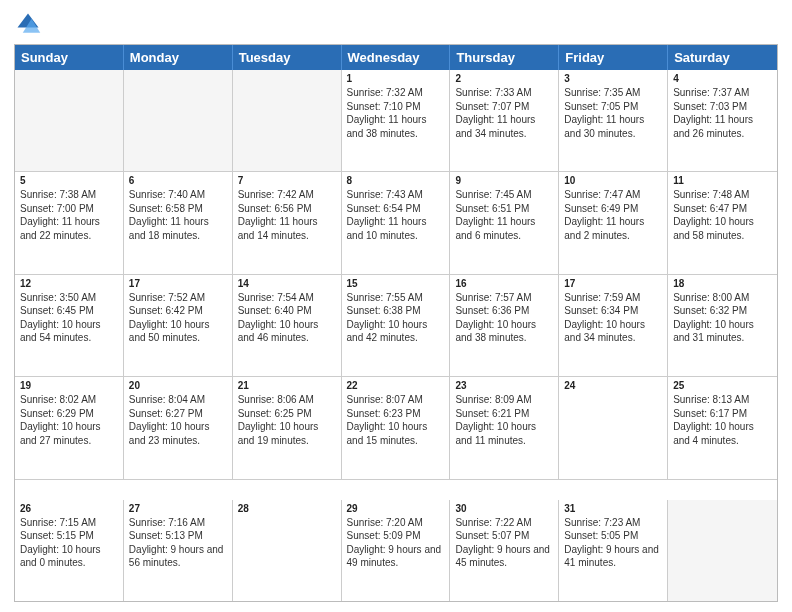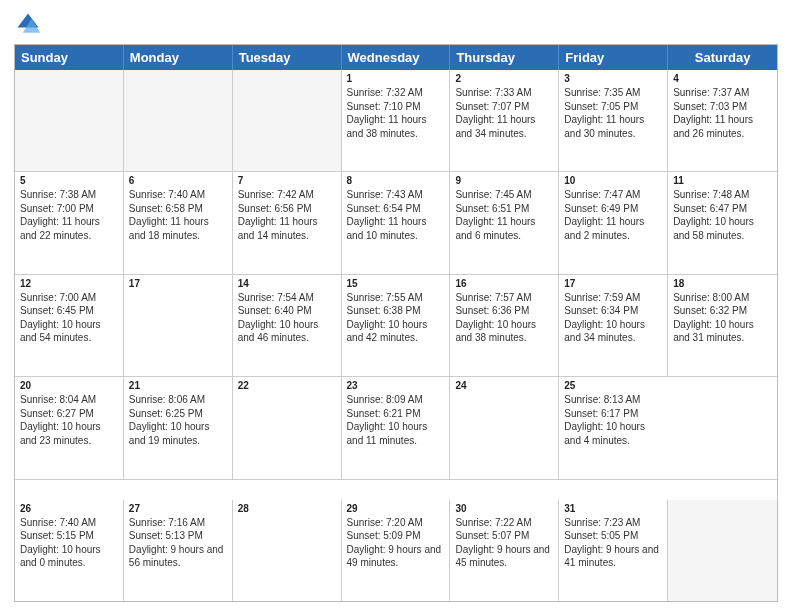--- a/index.html
+++ b/index.html
@@ -66,21 +66,21 @@
       background: #2a6db5;
     }
     .cal-header-cell {
       color: #fff;
       font-size: 13px;
       font-weight: bold;
       padding: 5px 6px;
       text-align: left;
       border-right: 1px solid #4a8dd5;
     }
-    .cal-header-cell:last-child { border-right: none; text-align: center; }
+    .cal-header-cell:last-child { border-right: none; }
     .cal-body {
       flex: 1;
       display: flex;
       flex-direction: column;
     }
     .cal-row {
       display: grid;
       grid-template-columns: repeat(7, 1fr);
       flex: 1;
       border-bottom: 1px solid #ccc;
@@ -223,27 +223,31 @@
             <div class="cell-day">11</div>
             <div class="cell-info">Sunrise: 7:48 AM
 Sunset: 6:47 PM
 Daylight: 10 hours
 and 58 minutes.</div>
           </div>
         </div>
         <div class="cal-row">
           <div class="cal-cell">
             <div class="cell-day">12</div>
-            <div class="cell-info">Sunrise: 7:00 AM
+            <div class="cell-info">Sunrise: 3:50 AM
 Sunset: 6:45 PM
 Daylight: 10 hours
 and 54 minutes.</div>
           </div>
           <div class="cal-cell">
             <div class="cell-day">17</div>
+            <div class="cell-info">Sunrise: 7:52 AM
+Sunset: 6:42 PM
+Daylight: 10 hours
+and 50 minutes.</div>
           </div>
           <div class="cal-cell">
             <div class="cell-day">14</div>
             <div class="cell-info">Sunrise: 7:54 AM
 Sunset: 6:40 PM
 Daylight: 10 hours
 and 46 minutes.</div>
           </div>
           <div class="cal-cell">
             <div class="cell-day">15</div>
@@ -269,35 +273,46 @@
           <div class="cal-cell">
             <div class="cell-day">18</div>
             <div class="cell-info">Sunrise: 8:00 AM
 Sunset: 6:32 PM
 Daylight: 10 hours
 and 31 minutes.</div>
           </div>
         </div>
         <div class="cal-row">
           <div class="cal-cell">
+            <div class="cell-day">19</div>
+            <div class="cell-info">Sunrise: 8:02 AM
+Sunset: 6:29 PM
+Daylight: 10 hours
+and 27 minutes.</div>
+          </div>
+          <div class="cal-cell">
             <div class="cell-day">20</div>
             <div class="cell-info">Sunrise: 8:04 AM
 Sunset: 6:27 PM
 Daylight: 10 hours
 and 23 minutes.</div>
           </div>
           <div class="cal-cell">
             <div class="cell-day">21</div>
             <div class="cell-info">Sunrise: 8:06 AM
 Sunset: 6:25 PM
 Daylight: 10 hours
 and 19 minutes.</div>
           </div>
           <div class="cal-cell">
             <div class="cell-day">22</div>
+            <div class="cell-info">Sunrise: 8:07 AM
+Sunset: 6:23 PM
+Daylight: 10 hours
+and 15 minutes.</div>
           </div>
           <div class="cal-cell">
             <div class="cell-day">23</div>
             <div class="cell-info">Sunrise: 8:09 AM
 Sunset: 6:21 PM
 Daylight: 10 hours
 and 11 minutes.</div>
           </div>
           <div class="cal-cell">
             <div class="cell-day">24</div>
@@ -306,21 +321,21 @@
             <div class="cell-day">25</div>
             <div class="cell-info">Sunrise: 8:13 AM
 Sunset: 6:17 PM
 Daylight: 10 hours
 and 4 minutes.</div>
           </div>
         </div>
         <div class="cal-row">
           <div class="cal-cell">
             <div class="cell-day">26</div>
-            <div class="cell-info">Sunrise: 7:40 AM
+            <div class="cell-info">Sunrise: 7:15 AM
 Sunset: 5:15 PM
 Daylight: 10 hours
 and 0 minutes.</div>
           </div>
           <div class="cal-cell">
             <div class="cell-day">27</div>
             <div class="cell-info">Sunrise: 7:16 AM
 Sunset: 5:13 PM
 Daylight: 9 hours
 and 56 minutes.</div>

